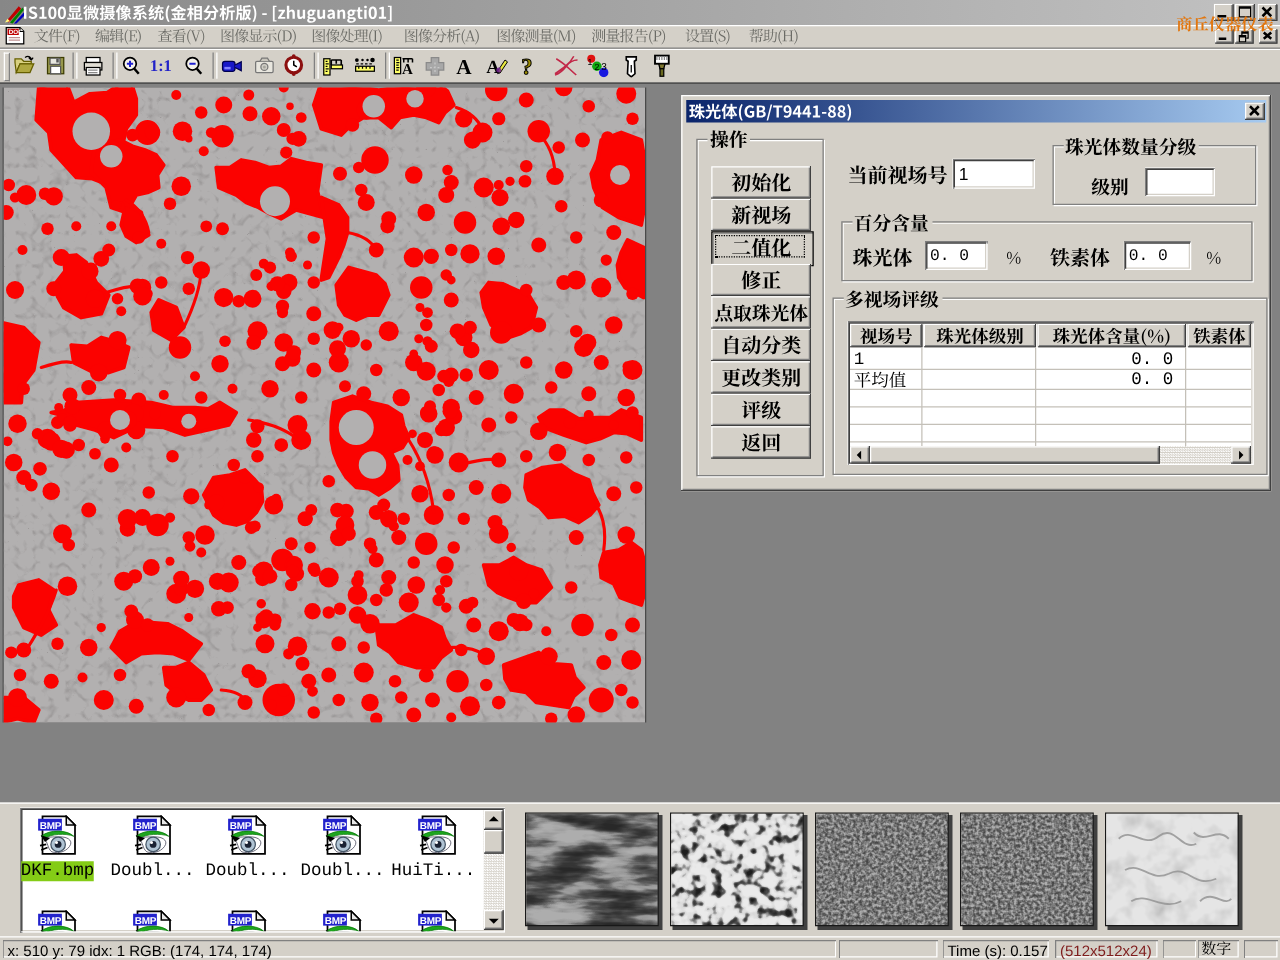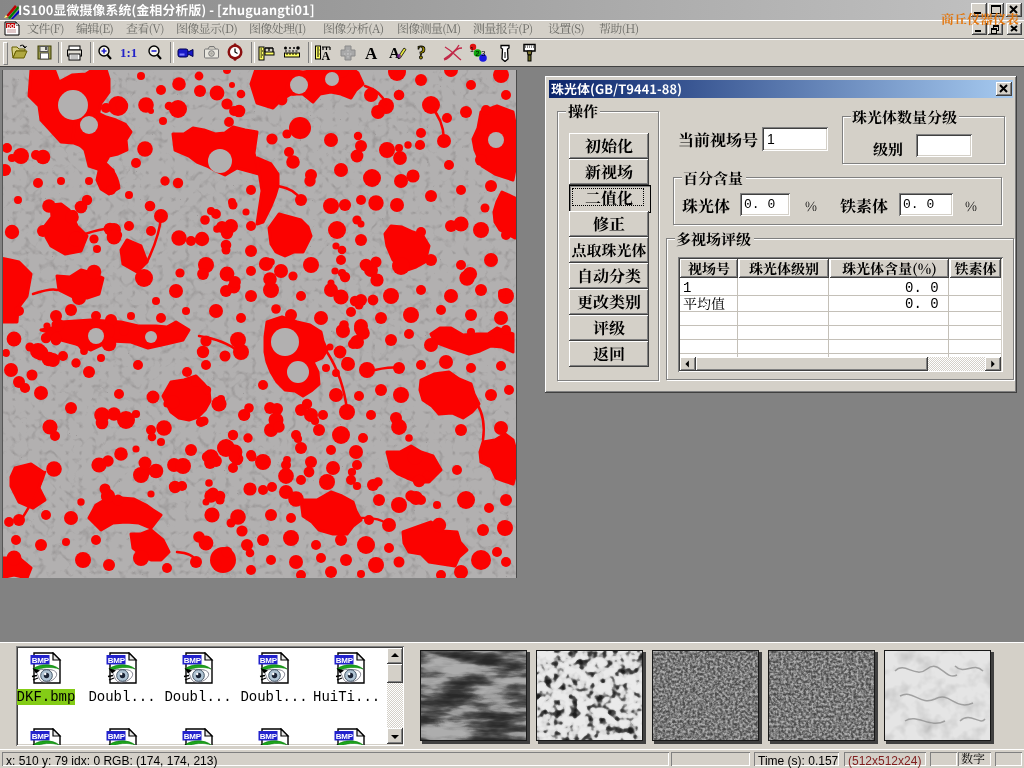--- a/index.html
+++ b/index.html
@@ -878,21 +878,21 @@
     <path d="M10 20 C20 10 30 28 42 18 C55 8 60 30 72 24 M15 45 C28 38 35 55 50 48 C65 40 70 60 88 52 M20 70 C32 62 45 78 60 70 M70 15 C80 25 88 10 98 20 M75 70 C85 60 95 75 100 68" stroke="#909090" stroke-width="1.5" fill="none" opacity="0.8"></path>
   </svg>
 <div class="a" style="left:0;top:749px;width:1024px;height:19px;background:#d4d0c8;border-top:1px solid #fff"></div>
 <div class="a" style="left:2px;top:752px;width:667px;height:14px;box-shadow:inset 1px 1px 0 #808080,inset -1px -1px 0 #fff"></div>
 <div class="a" style="left:671px;top:752px;width:79px;height:14px;box-shadow:inset 1px 1px 0 #808080,inset -1px -1px 0 #fff"></div>
 <div class="a" style="left:754px;top:752px;width:85px;height:14px;box-shadow:inset 1px 1px 0 #808080,inset -1px -1px 0 #fff"></div>
 <div class="a" style="left:844px;top:752px;width:82px;height:14px;box-shadow:inset 1px 1px 0 #808080,inset -1px -1px 0 #fff"></div>
 <div class="a" style="left:930px;top:752px;width:27px;height:14px;box-shadow:inset 1px 1px 0 #808080,inset -1px -1px 0 #fff"></div>
 <div class="a" style="left:958px;top:752px;width:33px;height:14px;box-shadow:inset 1px 1px 0 #808080,inset -1px -1px 0 #fff"></div>
 <div class="a" style="left:995px;top:752px;width:27px;height:14px;box-shadow:inset 1px 1px 0 #808080,inset -1px -1px 0 #fff"></div>
-<div class="a" style="left:6px;top:754px;font:12px 'Liberation Sans';color:#000">x: 510 y: 79 idx: 0 RGB: (174, 174, 213)</div>
+<div class="a" style="left:6px;top:754px;font:12px 'Liberation Sans';color:#000">x: 510 y: 79 idx: 1 RGB: (174, 174, 174)</div>
 <div class="a" style="left:758px;top:754px;font:12px 'Liberation Sans';color:#000">Time (s): 0.157</div>
 <div class="a" style="left:848px;top:754px;font:12px 'Liberation Sans';color:#7f1d1d">(512x512x24)</div>
 <svg class="a" style="left:0;top:0;pointer-events:none" width="1024" height="768" viewBox="0 0 1024 768">
 <path d="M31.9 23.0 31.8 23.1C32.4 23.6 33.1 24.4 33.3 25.2C34.2 25.7 34.8 23.9 31.9 23.0ZM35.4 25.9C35.0 27.6 34.2 29.1 33.1 30.4C31.8 29.2 30.8 27.8 30.3 25.9ZM37.4 24.8 36.7 25.6H27.6L27.7 25.9H30.0C30.5 28.0 31.4 29.6 32.6 30.9C31.3 32.1 29.6 33.1 27.5 33.8L27.6 34.0C29.9 33.4 31.7 32.5 33.0 31.4C34.3 32.5 35.8 33.4 37.7 33.9C37.8 33.5 38.2 33.3 38.6 33.3L38.6 33.1C36.7 32.7 35.0 31.9 33.6 30.8C35.0 29.5 35.9 27.9 36.4 25.9H38.2C38.3 25.9 38.4 25.9 38.5 25.7C38.1 25.3 37.4 24.8 37.4 24.8Z M45.4 23.1V25.7H43.6C43.8 25.2 44.0 24.7 44.2 24.2C44.4 24.2 44.6 24.1 44.6 24.0L43.4 23.6C43.1 25.4 42.4 27.1 41.7 28.3L41.9 28.4C42.5 27.8 43.0 27.0 43.4 26.1H45.4V29.0H41.7L41.8 29.4H45.4V33.9H45.6C45.9 33.9 46.2 33.7 46.2 33.6V29.4H49.6C49.8 29.4 49.9 29.3 49.9 29.2C49.5 28.8 48.9 28.3 48.9 28.3L48.3 29.0H46.2V26.1H49.3C49.4 26.1 49.5 26.0 49.6 25.9C49.2 25.5 48.5 25.0 48.5 25.0L48.0 25.7H46.2V23.6C46.5 23.5 46.6 23.4 46.7 23.2ZM41.4 23.0C40.8 25.2 39.7 27.5 38.7 28.9L38.9 29.1C39.4 28.5 39.9 27.9 40.4 27.2V33.9H40.5C40.8 33.9 41.1 33.7 41.2 33.7V26.5C41.4 26.5 41.5 26.4 41.5 26.3L41.0 26.1C41.4 25.3 41.8 24.5 42.1 23.6C42.4 23.6 42.5 23.5 42.6 23.4Z M51.6 29.4C51.6 27.1 52.0 25.6 53.6 23.4L53.4 23.2C51.6 25.0 50.7 27.0 50.7 29.4C50.7 31.8 51.6 33.7 53.4 35.6L53.6 35.4C52.0 33.2 51.6 31.6 51.6 29.4Z M59.9 26.4H60.4L60.3 24.3H53.9V24.6L55.1 24.7C55.2 25.9 55.2 27.1 55.2 28.3V29.0C55.2 30.2 55.2 31.4 55.1 32.5L53.9 32.6V33.0H57.6V32.6L56.2 32.5C56.2 31.4 56.2 30.2 56.2 28.8H58.4L58.5 30.0H58.9V27.1H58.5L58.4 28.4H56.2C56.2 27.1 56.2 25.8 56.2 24.7H59.5Z M62.6 29.4C62.6 31.6 62.1 33.2 60.5 35.4L60.7 35.6C62.5 33.7 63.4 31.8 63.4 29.4C63.4 27.0 62.5 25.0 60.7 23.2L60.5 23.4C62.0 25.5 62.6 27.1 62.6 29.4Z" fill="#6b6b66"></path>
 <path d="M76.5 32.1 77.0 33.2C77.2 33.1 77.2 33.0 77.3 32.8C78.5 32.2 79.4 31.7 80.1 31.3L80.0 31.1C78.6 31.6 77.2 32.0 76.5 32.1ZM79.5 23.5 78.4 23.0C78.1 24.0 77.3 25.7 76.6 26.4C76.6 26.5 76.3 26.6 76.3 26.6L76.8 27.6C76.9 27.6 76.9 27.5 77.0 27.4C77.5 27.3 78.1 27.1 78.5 27.0C78.0 27.9 77.3 28.9 76.8 29.4C76.7 29.5 76.5 29.5 76.5 29.5L77.0 30.6C77.0 30.5 77.1 30.5 77.2 30.3C78.4 30.0 79.5 29.5 80.1 29.3L80.1 29.1C79.0 29.3 77.9 29.4 77.2 29.5C78.3 28.5 79.4 27.0 80.0 25.9C80.3 26.0 80.4 25.9 80.5 25.8L79.4 25.2C79.2 25.6 79.0 26.1 78.7 26.6C78.1 26.6 77.4 26.6 77.0 26.6C77.8 25.8 78.6 24.6 79.1 23.7C79.3 23.7 79.4 23.6 79.5 23.5ZM82.2 30.4V28.7H83.2V30.4ZM83.8 33.2V30.8H84.7V32.9H84.8C85.1 32.9 85.3 32.7 85.3 32.7V30.8H86.3V32.9C86.3 33.0 86.3 33.1 86.1 33.1C85.9 33.1 85.3 33.0 85.3 33.0V33.2C85.6 33.3 85.8 33.4 85.9 33.5C86.0 33.6 86.1 33.7 86.1 33.9C86.9 33.8 87.0 33.5 87.0 33.0V28.8C87.2 28.8 87.4 28.7 87.4 28.6L86.5 27.9L86.2 28.3H82.3L81.5 28.0V33.9H81.6C81.9 33.9 82.2 33.7 82.2 33.6V30.8H83.2V33.4H83.3C83.6 33.4 83.8 33.2 83.8 33.2ZM80.6 24.4V27.4C80.6 29.6 80.5 32.0 79.2 33.8L79.3 34.0C81.2 32.1 81.3 29.5 81.3 27.4V26.8H86.1V27.4H86.2C86.4 27.4 86.8 27.3 86.8 27.2V24.9C87.0 24.9 87.2 24.9 87.2 24.8L86.4 24.1L86.0 24.5H84.1C84.6 24.4 84.7 23.4 83.1 22.8L82.9 22.9C83.3 23.3 83.7 23.9 83.7 24.4C83.8 24.5 83.9 24.5 84.0 24.5H81.5L80.6 24.1ZM81.3 26.5V24.9H86.1V26.5ZM86.3 30.4H85.3V28.7H86.3ZM84.7 30.4H83.8V28.7H84.7Z M90.6 23.3 89.5 23.0C89.4 23.5 89.2 24.3 89.0 25.1H87.6L87.7 25.5H88.9C88.6 26.4 88.4 27.4 88.1 28.1C87.9 28.2 87.7 28.2 87.6 28.3L88.4 29.0L88.8 28.6H90.0V30.6C89.0 30.9 88.2 31.1 87.7 31.2L88.3 32.2C88.4 32.1 88.5 32.0 88.6 31.9L90.0 31.3V33.9H90.1C90.5 33.9 90.7 33.7 90.7 33.7V31.0L92.5 30.2L92.5 30.0L90.7 30.5V28.6H92.1C92.3 28.6 92.4 28.5 92.4 28.4C92.1 28.1 91.6 27.7 91.6 27.7L91.1 28.2H90.7V26.6C91.0 26.6 91.1 26.5 91.1 26.3L90.0 26.2V28.2H88.8C89.1 27.5 89.4 26.4 89.6 25.5H92.1C92.3 25.5 92.4 25.4 92.4 25.3C92.1 24.9 91.5 24.5 91.5 24.5L90.9 25.1H89.7C89.9 24.5 90.0 24.0 90.1 23.6C90.4 23.6 90.5 23.5 90.6 23.3ZM97.7 26.1 97.2 26.8H91.7L91.8 27.1H92.9V32.1L91.5 32.2L91.6 32.6L96.6 31.9V33.9H96.7C97.2 33.9 97.4 33.8 97.4 33.7V31.8L98.7 31.7C98.8 31.7 99.0 31.6 99.0 31.4C98.7 31.1 98.1 30.6 98.1 30.6L97.6 31.5L97.4 31.5V27.1H98.4C98.6 27.1 98.7 27.1 98.7 26.9C98.4 26.6 97.7 26.1 97.7 26.1ZM96.6 31.6 93.6 32.0V30.4H96.6ZM96.6 27.1V28.4H93.6V27.1ZM96.6 30.1H93.6V28.8H96.6ZM93.6 25.4V23.9H96.7V25.4ZM92.9 23.2V26.3H93.0C93.4 26.3 93.6 26.2 93.6 26.1V25.7H96.7V26.2H96.8C97.2 26.2 97.5 26.1 97.5 26.0V23.9C97.7 23.9 97.8 23.8 97.9 23.8L97.1 23.1L96.7 23.6H93.7Z M100.6 29.4C100.6 27.1 101.0 25.6 102.6 23.4L102.4 23.2C100.6 25.0 99.7 27.0 99.7 29.4C99.7 31.8 100.6 33.7 102.4 35.6L102.6 35.4C101.0 33.2 100.6 31.6 100.6 29.4Z M108.8 26.4H109.4L109.3 24.3H102.9V24.6L104.1 24.7C104.2 25.9 104.2 27.1 104.2 28.3V29.0C104.2 30.2 104.2 31.4 104.1 32.5L102.9 32.6V33.0H109.5L109.6 30.8H109.1L108.7 32.6H105.2C105.2 31.4 105.2 30.2 105.2 28.8H107.3L107.5 30.0H107.9V27.1H107.5L107.3 28.4H105.2C105.2 27.1 105.2 25.8 105.2 24.7H108.5Z M111.8 29.4C111.8 31.6 111.3 33.2 109.8 35.4L110.0 35.6C111.8 33.7 112.7 31.8 112.7 29.4C112.7 27.0 111.8 25.0 110.0 23.2L109.8 23.4C111.3 25.5 111.8 27.1 111.8 29.4Z" fill="#6b6b66"></path>
 <path d="M136.5 32.4 135.9 33.1H126.5L126.6 33.5H137.2C137.4 33.5 137.5 33.4 137.5 33.3C137.1 32.9 136.5 32.4 136.5 32.4ZM134.4 28.7V30.0H129.6V28.7ZM129.6 32.4V32.0H134.4V32.6H134.5C134.8 32.6 135.1 32.4 135.2 32.3V28.8C135.4 28.8 135.5 28.7 135.6 28.6L134.7 27.9L134.3 28.4H129.7L128.8 28.0V32.7H129.0C129.3 32.7 129.6 32.5 129.6 32.4ZM129.6 31.6V30.3H134.4V31.6ZM136.3 24.0 135.7 24.8H132.4V23.4C132.7 23.4 132.8 23.3 132.8 23.1L131.6 23.0V24.8H126.7L126.8 25.1H130.8C129.8 26.4 128.2 27.7 126.5 28.6L126.6 28.8C128.6 28.0 130.4 26.9 131.6 25.5V28.0H131.7C132.0 28.0 132.4 27.8 132.4 27.7V25.1H132.5C133.4 26.7 135.2 27.9 136.8 28.6C136.9 28.3 137.2 28.0 137.5 28.0L137.5 27.9C135.9 27.4 133.9 26.4 132.8 25.1H137.0C137.2 25.1 137.3 25.1 137.4 24.9C136.9 24.6 136.3 24.0 136.3 24.0Z M146.9 23.0C145.0 23.5 141.4 24.1 138.4 24.2L138.5 24.5C139.8 24.5 141.1 24.4 142.4 24.3C142.3 24.7 142.2 25.1 142.1 25.5H138.8L138.9 25.8H141.9C141.8 26.2 141.6 26.6 141.4 27.0H137.9L138.0 27.3H141.2C140.3 28.8 139.2 30.0 137.8 30.9L137.9 31.1C139.0 30.5 139.9 29.8 140.7 29.0V33.9H140.8C141.2 33.9 141.5 33.7 141.5 33.7V33.1H146.3V33.9H146.5C146.7 33.9 147.1 33.7 147.1 33.7V28.8C147.3 28.8 147.5 28.7 147.6 28.6L146.7 27.9L146.2 28.4H141.6L141.4 28.3C141.6 28.0 141.8 27.6 142.0 27.3H148.5C148.6 27.3 148.7 27.3 148.8 27.1C148.4 26.8 147.7 26.3 147.7 26.3L147.2 27.0H142.2C142.4 26.6 142.6 26.2 142.8 25.8H147.6C147.8 25.8 147.9 25.8 147.9 25.6C147.5 25.3 146.8 24.8 146.8 24.8L146.3 25.5H142.9C143.1 25.1 143.2 24.6 143.3 24.2C144.8 24.1 146.1 23.9 147.1 23.7C147.4 23.9 147.6 23.9 147.7 23.8ZM141.5 30.2H146.3V31.3H141.5ZM141.5 29.8V28.7H146.3V29.8ZM141.5 31.7H146.3V32.8H141.5Z M150.6 29.4C150.6 27.1 151.0 25.6 152.6 23.4L152.4 23.2C150.6 25.0 149.7 27.0 149.7 29.4C149.7 31.8 150.6 33.7 152.4 35.6L152.6 35.4C151.0 33.2 150.6 31.6 150.6 29.4Z M157.8 24.6 159.1 24.7 156.8 31.8 154.5 24.7 155.8 24.6V24.3H152.3V24.6L153.4 24.7L156.3 33.1H156.9L159.6 24.7L160.7 24.6V24.3H157.8Z M162.6 29.4C162.6 31.6 162.1 33.2 160.5 35.4L160.7 35.6C162.5 33.7 163.4 31.8 163.4 29.4C163.4 27.0 162.5 25.0 160.7 23.2L160.5 23.4C162.1 25.5 162.6 27.1 162.6 29.4Z" fill="#6b6b66"></path>
 <path d="M181.0 29.1 181.0 29.3C181.9 29.6 182.7 30.0 183.0 30.4C183.8 30.6 184.0 29.1 181.0 29.1ZM179.8 30.7 179.7 30.9C181.6 31.3 183.2 32.0 183.8 32.5C184.8 32.7 184.9 30.9 179.8 30.7ZM185.9 24.0V32.8H178.1V24.0ZM178.1 33.6V33.1H185.9V33.9H186.0C186.3 33.9 186.6 33.6 186.7 33.6V24.1C186.9 24.1 187.1 24.0 187.2 23.9L186.2 23.1L185.7 23.7H178.2L177.3 23.2V33.9H177.5C177.8 33.9 178.1 33.7 178.1 33.6ZM181.6 24.6 180.5 24.1C180.2 25.2 179.5 26.7 178.7 27.7L178.8 27.8C179.3 27.4 179.9 26.8 180.3 26.2C180.6 26.8 181.1 27.3 181.6 27.8C180.7 28.5 179.6 29.1 178.4 29.5L178.5 29.7C179.9 29.4 181.1 28.8 182.0 28.1C182.9 28.7 183.9 29.2 185.0 29.5C185.1 29.1 185.3 28.9 185.6 28.8L185.6 28.7C184.5 28.5 183.5 28.2 182.6 27.7C183.3 27.2 183.9 26.5 184.4 25.8C184.7 25.8 184.8 25.8 184.9 25.7L184.1 24.9L183.5 25.4H180.9C181.0 25.1 181.1 24.9 181.2 24.7C181.4 24.7 181.6 24.7 181.6 24.6ZM180.5 26.0 180.7 25.7H183.5C183.1 26.3 182.6 26.9 182.0 27.4C181.4 27.0 180.9 26.5 180.5 26.0Z M192.2 25.4C192.5 25.1 192.9 24.7 193.2 24.4H195.6C195.4 24.7 195.1 25.2 194.9 25.6H192.5ZM192.3 28.1V27.8H193.6C192.9 28.6 192.0 29.3 190.8 29.8L190.9 30.0C192.2 29.5 193.2 29.0 194.0 28.2C194.1 28.4 194.3 28.6 194.4 28.8C193.6 29.8 192.1 30.8 190.8 31.3L190.9 31.5C192.2 31.1 193.7 30.3 194.7 29.5C194.8 29.7 194.9 29.9 194.9 30.1C193.9 31.3 192.2 32.5 190.5 33.0L190.6 33.2C192.3 32.8 193.9 31.9 195.1 30.9C195.2 31.8 195.1 32.6 194.9 33.0C194.8 33.0 194.7 33.1 194.6 33.1C194.3 33.1 193.5 33.0 193.0 33.0V33.2C193.4 33.2 193.8 33.3 194.0 33.4C194.1 33.5 194.2 33.7 194.2 33.9C194.9 33.9 195.3 33.8 195.5 33.5C195.9 32.9 196.1 31.5 195.6 30.1L196.1 29.9C196.5 31.3 197.2 32.4 198.3 33.1C198.4 32.7 198.6 32.5 198.9 32.5L198.9 32.4C197.8 31.9 196.8 31.0 196.4 29.8C197.0 29.5 197.7 29.2 198.1 29.0C198.2 29.0 198.4 29.0 198.4 29.0L197.6 28.3C197.2 28.7 196.2 29.4 195.5 29.9C195.2 29.3 194.8 28.6 194.1 28.1L194.4 27.8H197.3V28.2H197.4C197.7 28.2 198.0 28.0 198.1 28.0V26.0C198.3 26.0 198.4 25.9 198.5 25.8L197.6 25.1L197.2 25.6H195.2C195.7 25.2 196.2 24.8 196.5 24.4C196.7 24.4 196.9 24.4 197.0 24.3L196.1 23.5L195.6 24.0H193.4C193.6 23.8 193.7 23.6 193.8 23.4C194.1 23.4 194.2 23.4 194.3 23.3L193.1 22.9C192.5 24.2 191.5 25.7 190.4 26.5L190.6 26.7C190.9 26.5 191.3 26.2 191.6 25.9V28.3H191.7C192.1 28.3 192.3 28.1 192.3 28.1ZM190.3 26.2 189.9 26.1C190.2 25.3 190.6 24.4 190.9 23.6C191.2 23.6 191.3 23.4 191.3 23.3L190.1 22.9C189.6 25.2 188.6 27.5 187.7 29.0L187.9 29.1C188.3 28.6 188.8 28.0 189.2 27.3V33.9H189.3C189.6 33.9 189.9 33.7 190.0 33.7V26.4C190.2 26.4 190.3 26.3 190.3 26.2ZM197.3 25.9V27.5H194.7C195.0 27.0 195.3 26.5 195.5 25.9ZM194.6 25.9C194.4 26.5 194.2 27.0 193.9 27.5H192.3V25.9Z M209.5 29.1 208.3 28.6C207.9 29.9 207.2 31.3 206.7 32.1L206.9 32.2C207.6 31.5 208.4 30.4 209.0 29.3C209.3 29.3 209.4 29.2 209.5 29.1ZM200.2 28.8 200.0 28.8C200.6 29.7 201.3 30.9 201.5 31.9C202.3 32.6 202.9 30.7 200.2 28.8ZM209.0 32.2 208.4 33.0H206.2V28.4C206.5 28.3 206.6 28.2 206.6 28.1L205.5 27.9V33.0H203.7V28.4C204.0 28.3 204.1 28.2 204.1 28.1L202.9 27.9V33.0H199.2L199.3 33.4H209.8C210.0 33.4 210.1 33.3 210.1 33.2C209.7 32.8 209.0 32.2 209.0 32.2ZM207.5 24.0V25.5H201.7V24.0ZM201.7 28.0V27.6H207.5V28.1H207.6C207.8 28.1 208.2 28.0 208.2 27.9V24.2C208.5 24.1 208.7 24.0 208.8 23.9L207.8 23.2L207.3 23.7H201.7L200.9 23.3V28.3H201.0C201.4 28.3 201.7 28.1 201.7 28.0ZM201.7 27.2V25.8H207.5V27.2Z M211.8 24.1 211.9 24.4H219.8C220.0 24.4 220.1 24.4 220.1 24.2C219.7 23.9 219.0 23.3 219.0 23.3L218.4 24.1ZM218.0 28.6 217.9 28.7C218.9 29.7 220.2 31.3 220.5 32.5C221.5 33.2 222.0 30.9 218.0 28.6ZM212.9 28.5C212.5 29.7 211.5 31.5 210.3 32.6L210.5 32.7C211.9 31.8 213.0 30.3 213.6 29.2C213.9 29.2 214.0 29.2 214.1 29.0ZM210.4 26.9 210.5 27.3H215.5V32.7C215.5 32.9 215.4 32.9 215.2 32.9C214.9 32.9 213.5 32.8 213.5 32.8V33.0C214.1 33.1 214.5 33.2 214.7 33.3C214.9 33.5 215.0 33.7 215.0 33.9C216.1 33.8 216.3 33.3 216.3 32.7V27.3H221.1C221.2 27.3 221.4 27.2 221.4 27.1C221.0 26.7 220.3 26.2 220.3 26.2L219.6 26.9Z M223.2 29.4C223.2 27.1 223.6 25.6 225.2 23.4L225.0 23.2C223.2 25.0 222.3 27.0 222.3 29.4C222.3 31.8 223.2 33.7 225.0 35.6L225.2 35.4C223.6 33.2 223.2 31.6 223.2 29.4Z M225.5 24.6 226.7 24.7C226.8 25.9 226.8 27.1 226.8 28.4V28.7C226.8 30.1 226.8 31.4 226.7 32.5L225.5 32.6V33.0H228.9C231.7 33.0 233.4 31.3 233.4 28.6C233.4 25.8 231.8 24.3 229.1 24.3H225.5ZM227.8 32.6C227.8 31.4 227.8 30.2 227.8 28.7V28.4C227.8 27.1 227.8 25.9 227.8 24.7H228.9C231.1 24.7 232.3 26.0 232.3 28.6C232.3 31.1 231.1 32.6 228.8 32.6Z M235.8 29.4C235.8 31.6 235.4 33.2 233.8 35.4L234.0 35.6C235.8 33.7 236.7 31.8 236.7 29.4C236.7 27.0 235.8 25.0 234.0 23.2L233.8 23.4C235.3 25.5 235.8 27.1 235.8 29.4Z" fill="#6b6b66"></path>
 <path d="M254.0 29.1 254.0 29.3C254.9 29.6 255.7 30.0 256.0 30.4C256.8 30.6 257.0 29.1 254.0 29.1ZM252.8 30.7 252.7 30.9C254.6 31.3 256.2 32.0 256.8 32.5C257.8 32.7 257.9 30.9 252.8 30.7ZM258.9 24.0V32.8H251.1V24.0ZM251.1 33.6V33.1H258.9V33.9H259.0C259.3 33.9 259.6 33.6 259.7 33.6V24.1C259.9 24.1 260.1 24.0 260.2 23.9L259.2 23.1L258.7 23.7H251.2L250.3 23.2V33.9H250.5C250.8 33.9 251.1 33.7 251.1 33.6ZM254.6 24.6 253.5 24.1C253.2 25.2 252.5 26.7 251.7 27.7L251.8 27.8C252.3 27.4 252.9 26.8 253.3 26.2C253.6 26.8 254.1 27.3 254.6 27.8C253.7 28.5 252.6 29.1 251.4 29.5L251.5 29.7C252.9 29.4 254.1 28.8 255.0 28.1C255.9 28.7 256.9 29.2 258.0 29.5C258.1 29.1 258.3 28.9 258.6 28.8L258.6 28.7C257.5 28.5 256.5 28.2 255.6 27.7C256.3 27.2 256.9 26.5 257.4 25.8C257.7 25.8 257.8 25.8 257.9 25.7L257.1 24.9L256.5 25.4H253.9C254.0 25.1 254.1 24.9 254.2 24.7C254.4 24.7 254.6 24.7 254.6 24.6ZM253.5 26.0 253.7 25.7H256.5C256.1 26.3 255.6 26.9 255.0 27.4C254.4 27.0 253.9 26.5 253.5 26.0Z M265.2 25.4C265.5 25.1 265.9 24.7 266.2 24.4H268.6C268.4 24.7 268.1 25.2 267.9 25.6H265.5ZM265.3 28.1V27.8H266.6C265.9 28.6 265.0 29.3 263.8 29.8L263.9 30.0C265.2 29.5 266.2 29.0 267.0 28.2C267.1 28.4 267.3 28.6 267.4 28.8C266.6 29.8 265.1 30.8 263.8 31.3L263.9 31.5C265.2 31.1 266.7 30.3 267.7 29.5C267.8 29.7 267.9 29.9 267.9 30.1C266.9 31.3 265.2 32.5 263.5 33.0L263.6 33.2C265.3 32.8 266.9 31.9 268.1 30.9C268.2 31.8 268.1 32.6 267.9 33.0C267.8 33.0 267.7 33.1 267.6 33.1C267.3 33.1 266.5 33.0 266.0 33.0V33.2C266.4 33.2 266.8 33.3 267.0 33.4C267.1 33.5 267.2 33.7 267.2 33.9C267.9 33.9 268.3 33.8 268.5 33.5C268.9 32.9 269.1 31.5 268.6 30.1L269.1 29.9C269.5 31.3 270.2 32.4 271.3 33.1C271.4 32.7 271.6 32.5 271.9 32.5L271.9 32.4C270.8 31.9 269.8 31.0 269.4 29.8C270.0 29.5 270.7 29.2 271.1 29.0C271.2 29.0 271.4 29.0 271.4 29.0L270.6 28.3C270.2 28.7 269.2 29.4 268.5 29.9C268.2 29.3 267.8 28.6 267.1 28.1L267.4 27.8H270.3V28.2H270.4C270.7 28.2 271.0 28.0 271.1 28.0V26.0C271.3 26.0 271.4 25.9 271.5 25.8L270.6 25.1L270.2 25.6H268.2C268.7 25.2 269.2 24.8 269.5 24.4C269.7 24.4 269.9 24.4 270.0 24.3L269.1 23.5L268.6 24.0H266.4C266.6 23.8 266.7 23.6 266.8 23.4C267.1 23.4 267.2 23.4 267.3 23.3L266.1 22.9C265.5 24.2 264.5 25.7 263.4 26.5L263.6 26.7C263.9 26.5 264.3 26.2 264.6 25.9V28.3H264.7C265.1 28.3 265.3 28.1 265.3 28.1ZM263.3 26.2 262.9 26.1C263.2 25.3 263.6 24.4 263.9 23.6C264.2 23.6 264.3 23.4 264.3 23.3L263.1 22.9C262.6 25.2 261.6 27.5 260.7 29.0L260.9 29.1C261.3 28.6 261.8 28.0 262.2 27.3V33.9H262.3C262.6 33.9 262.9 33.7 263.0 33.7V26.4C263.2 26.4 263.3 26.3 263.3 26.2ZM270.3 25.9V27.5H267.7C268.0 27.0 268.3 26.5 268.5 25.9ZM267.6 25.9C267.4 26.5 267.2 27.0 266.9 27.5H265.3V25.9Z M280.2 23.1 279.0 23.0V32.2H279.2C279.5 32.2 279.8 32.1 279.8 32.0V26.4C280.7 27.0 281.9 28.0 282.3 28.8C283.2 29.3 283.5 27.4 279.8 26.1V23.4C280.1 23.4 280.2 23.3 280.2 23.1ZM275.6 23.1 274.3 22.9C273.8 25.1 272.8 28.1 271.9 29.7L272.1 29.8C272.7 29.1 273.3 28.0 273.8 26.9C274.1 28.5 274.6 29.8 275.1 30.7C274.3 31.9 273.3 33.0 272.0 33.8L272.1 34.0C273.6 33.3 274.7 32.4 275.5 31.3C276.8 33.1 278.8 33.7 281.6 33.7C281.8 33.7 282.5 33.7 282.7 33.7C282.7 33.3 282.9 33.1 283.2 33.0V32.9C282.8 32.9 282.0 32.9 281.7 32.9C279.0 32.9 277.1 32.4 275.8 30.8C276.8 29.4 277.3 27.7 277.6 25.9C277.9 25.9 278.0 25.9 278.1 25.7L277.2 24.9L276.7 25.4H274.4C274.7 24.7 274.9 24.0 275.1 23.4C275.5 23.4 275.6 23.3 275.6 23.1ZM274.0 26.5 274.3 25.8H276.8C276.6 27.4 276.1 28.9 275.4 30.2C274.8 29.3 274.3 28.1 274.0 26.5Z M287.7 23.8V29.6H287.8C288.1 29.6 288.5 29.4 288.5 29.3V28.9H290.3V30.7H287.6L287.7 31.0H290.3V33.2H286.5L286.5 33.5H294.4C294.5 33.5 294.6 33.4 294.7 33.3C294.3 32.9 293.6 32.4 293.6 32.4L293.0 33.2H291.0V31.0H293.8C294.0 31.0 294.1 31.0 294.1 30.9C293.8 30.5 293.1 30.0 293.1 30.0L292.6 30.7H291.0V28.9H293.0V29.4H293.1C293.4 29.4 293.7 29.2 293.8 29.1V24.3C294.0 24.3 294.2 24.2 294.3 24.1L293.3 23.3L292.9 23.8H288.5L287.7 23.4ZM290.3 26.5V28.5H288.5V26.5ZM291.0 26.5H293.0V28.5H291.0ZM290.3 26.1H288.5V24.1H290.3ZM291.0 26.1V24.1H293.0V26.1ZM283.3 31.7 283.6 32.7C283.8 32.7 283.9 32.6 283.9 32.4C285.5 31.6 286.7 30.9 287.6 30.5L287.5 30.3L285.7 30.9V27.8H287.1C287.3 27.8 287.4 27.7 287.4 27.6C287.1 27.3 286.5 26.8 286.5 26.8L286.0 27.5H285.7V24.6H287.3C287.4 24.6 287.6 24.5 287.6 24.4C287.2 24.0 286.6 23.5 286.6 23.5L286.0 24.2H283.4L283.5 24.6H284.9V27.5H283.4L283.5 27.8H284.9V31.2C284.2 31.5 283.6 31.6 283.3 31.7Z M296.2 29.4C296.2 27.1 296.6 25.6 298.2 23.4L298.0 23.2C296.2 25.0 295.3 27.0 295.3 29.4C295.3 31.8 296.2 33.7 298.0 35.6L298.2 35.4C296.6 33.2 296.2 31.6 296.2 29.4Z M298.5 24.6 299.7 24.7C299.8 25.9 299.8 27.1 299.8 28.3V29.0C299.8 30.2 299.8 31.4 299.7 32.5L298.5 32.6V33.0H302.1V32.6L300.8 32.5C300.8 31.4 300.8 30.2 300.8 29.0V28.3C300.8 27.1 300.8 25.9 300.8 24.7L302.1 24.6V24.3H298.5Z M304.5 29.4C304.5 31.6 304.0 33.2 302.4 35.4L302.6 35.6C304.4 33.7 305.3 31.8 305.3 29.4C305.3 27.0 304.4 25.0 302.6 23.2L302.4 23.4C303.9 25.5 304.5 27.1 304.5 29.4Z" fill="#6b6b66"></path>
 <path d="M328.0 29.1 328.0 29.3C328.9 29.6 329.7 30.0 330.0 30.4C330.8 30.6 331.0 29.1 328.0 29.1ZM326.8 30.7 326.7 30.9C328.6 31.3 330.2 32.0 330.8 32.5C331.8 32.7 331.9 30.9 326.8 30.7ZM332.9 24.0V32.8H325.1V24.0ZM325.1 33.6V33.1H332.9V33.9H333.0C333.3 33.9 333.6 33.6 333.7 33.6V24.1C333.9 24.1 334.1 24.0 334.2 23.9L333.2 23.1L332.7 23.7H325.2L324.3 23.2V33.9H324.5C324.8 33.9 325.1 33.7 325.1 33.6ZM328.6 24.6 327.5 24.1C327.2 25.2 326.5 26.7 325.7 27.7L325.8 27.8C326.3 27.4 326.9 26.8 327.3 26.2C327.6 26.8 328.1 27.3 328.6 27.8C327.7 28.5 326.6 29.1 325.4 29.5L325.5 29.7C326.9 29.4 328.1 28.8 329.0 28.1C329.9 28.7 330.9 29.2 332.0 29.5C332.1 29.1 332.3 28.9 332.6 28.8L332.6 28.7C331.5 28.5 330.5 28.2 329.6 27.7C330.3 27.2 330.9 26.5 331.4 25.8C331.7 25.8 331.8 25.8 331.9 25.7L331.1 24.9L330.5 25.4H327.9C328.0 25.1 328.1 24.9 328.2 24.7C328.4 24.7 328.6 24.7 328.6 24.6ZM327.5 26.0 327.7 25.7H330.5C330.1 26.3 329.6 26.9 329.0 27.4C328.4 27.0 327.9 26.5 327.5 26.0Z M339.2 25.4C339.5 25.1 339.9 24.7 340.2 24.4H342.6C342.4 24.7 342.1 25.2 341.9 25.6H339.5ZM339.3 28.1V27.8H340.6C339.9 28.6 339.0 29.3 337.8 29.8L337.9 30.0C339.2 29.5 340.2 29.0 341.0 28.2C341.1 28.4 341.3 28.6 341.4 28.8C340.6 29.8 339.1 30.8 337.8 31.3L337.9 31.5C339.2 31.1 340.7 30.3 341.7 29.5C341.8 29.7 341.9 29.9 341.9 30.1C340.9 31.3 339.2 32.5 337.5 33.0L337.6 33.2C339.3 32.8 340.9 31.9 342.1 30.9C342.2 31.8 342.1 32.6 341.9 33.0C341.8 33.0 341.7 33.1 341.6 33.1C341.3 33.1 340.5 33.0 340.0 33.0V33.2C340.4 33.2 340.8 33.3 341.0 33.4C341.1 33.5 341.2 33.7 341.2 33.9C341.9 33.9 342.3 33.8 342.5 33.5C342.9 32.9 343.1 31.5 342.6 30.1L343.1 29.9C343.5 31.3 344.2 32.4 345.3 33.1C345.4 32.7 345.6 32.5 345.9 32.5L345.9 32.4C344.8 31.9 343.8 31.0 343.4 29.8C344.0 29.5 344.7 29.2 345.1 29.0C345.2 29.0 345.4 29.0 345.4 29.0L344.6 28.3C344.2 28.7 343.2 29.4 342.5 29.9C342.2 29.3 341.8 28.6 341.1 28.1L341.4 27.8H344.3V28.2H344.4C344.7 28.2 345.0 28.0 345.1 28.0V26.0C345.3 26.0 345.4 25.9 345.5 25.8L344.6 25.1L344.2 25.6H342.2C342.7 25.2 343.2 24.8 343.5 24.4C343.7 24.4 343.9 24.4 344.0 24.3L343.1 23.5L342.6 24.0H340.4C340.6 23.8 340.7 23.6 340.8 23.4C341.1 23.4 341.2 23.4 341.3 23.3L340.1 22.9C339.5 24.2 338.5 25.7 337.4 26.5L337.6 26.7C337.9 26.5 338.3 26.2 338.6 25.9V28.3H338.7C339.1 28.3 339.3 28.1 339.3 28.1ZM337.3 26.2 336.9 26.1C337.2 25.3 337.6 24.4 337.9 23.6C338.2 23.6 338.3 23.4 338.3 23.3L337.1 22.9C336.6 25.2 335.6 27.5 334.7 29.0L334.9 29.1C335.3 28.6 335.8 28.0 336.2 27.3V33.9H336.3C336.6 33.9 336.9 33.7 337.0 33.7V26.4C337.2 26.4 337.3 26.3 337.3 26.2ZM344.3 25.9V27.5H341.7C342.0 27.0 342.3 26.5 342.5 25.9ZM341.6 25.9C341.4 26.5 341.2 27.0 340.9 27.5H339.3V25.9Z M351.0 23.4 349.8 23.0C349.2 24.8 347.8 27.1 346.0 28.5L346.1 28.6C348.3 27.4 349.8 25.3 350.6 23.6C350.9 23.6 351.0 23.5 351.0 23.4ZM353.7 23.1 352.9 22.9 352.8 22.9C353.4 25.6 354.5 27.3 356.5 28.5C356.7 28.2 357.0 27.9 357.3 27.9L357.3 27.7C355.4 27.0 354.0 25.4 353.3 23.7C353.5 23.5 353.6 23.3 353.7 23.1ZM351.3 27.8H347.7L347.8 28.1H350.4C350.3 29.8 349.8 32.0 346.6 33.8L346.8 34.0C350.4 32.3 351.0 30.1 351.3 28.1H354.1C354.0 30.6 353.7 32.4 353.3 32.8C353.2 32.9 353.1 32.9 352.9 32.9C352.6 32.9 351.6 32.8 351.0 32.8L351.0 33.0C351.5 33.1 352.1 33.2 352.3 33.3C352.5 33.5 352.5 33.7 352.5 33.9C353.1 33.9 353.6 33.8 353.9 33.5C354.4 32.9 354.7 31.0 354.9 28.2C355.1 28.2 355.3 28.1 355.3 28.0L354.4 27.3L354.0 27.8Z M359.4 23.0V25.7H357.4L357.5 26.1H359.2C358.9 27.9 358.2 29.7 357.3 31.1L357.5 31.2C358.3 30.3 359.0 29.3 359.4 28.2V33.9H359.6C359.9 33.9 360.2 33.7 360.2 33.6V27.7C360.7 28.2 361.2 29.0 361.3 29.5C362.1 30.1 362.8 28.5 360.2 27.5V26.1H361.9C362.1 26.1 362.2 26.0 362.2 25.9C361.9 25.5 361.3 25.0 361.3 25.0L360.7 25.7H360.2V23.4C360.5 23.4 360.6 23.3 360.6 23.1ZM366.7 22.9C366.1 23.4 364.8 23.9 363.6 24.3L362.6 23.9V27.7C362.6 29.9 362.4 32.0 360.9 33.8L361.1 33.9C363.2 32.2 363.4 29.7 363.4 27.7V27.5H365.7V33.9H365.8C366.2 33.9 366.5 33.8 366.5 33.7V27.5H368.1C368.3 27.5 368.4 27.4 368.4 27.3C368.0 26.9 367.4 26.4 367.4 26.4L366.9 27.1H363.4V24.6C364.7 24.5 366.2 24.1 367.1 23.9C367.4 24.0 367.7 24.0 367.8 23.8Z M370.2 29.4C370.2 27.1 370.6 25.6 372.2 23.4L372.0 23.2C370.2 25.0 369.3 27.0 369.3 29.4C369.3 31.8 370.2 33.7 372.0 35.6L372.2 35.4C370.6 33.2 370.2 31.6 370.2 29.4Z M375.9 25.3 377.3 29.6H374.5ZM376.9 33.0H380.4V32.6L379.3 32.5L376.5 24.2H375.8L373.0 32.5L372.0 32.6V33.0H374.7V32.6L373.5 32.5L374.3 30.0H377.4L378.2 32.5L376.9 32.6Z M382.2 29.4C382.2 31.6 381.7 33.2 380.1 35.4L380.4 35.6C382.2 33.7 383.1 31.8 383.1 29.4C383.1 27.0 382.2 25.0 380.4 23.2L380.1 23.4C381.7 25.5 382.2 27.1 382.2 29.4Z" fill="#6b6b66"></path>
 <path d="M402.0 29.1 402.0 29.3C402.9 29.6 403.7 30.0 404.0 30.4C404.8 30.6 405.0 29.1 402.0 29.1ZM400.8 30.7 400.7 30.9C402.6 31.3 404.2 32.0 404.8 32.5C405.8 32.7 405.9 30.9 400.8 30.7ZM406.9 24.0V32.8H399.1V24.0ZM399.1 33.6V33.1H406.9V33.9H407.0C407.3 33.9 407.6 33.6 407.7 33.6V24.1C407.9 24.1 408.1 24.0 408.2 23.9L407.2 23.1L406.7 23.7H399.2L398.3 23.2V33.9H398.5C398.8 33.9 399.1 33.7 399.1 33.6ZM402.6 24.6 401.5 24.1C401.2 25.2 400.5 26.7 399.7 27.7L399.8 27.8C400.3 27.4 400.9 26.8 401.3 26.2C401.6 26.8 402.1 27.3 402.6 27.8C401.7 28.5 400.6 29.1 399.4 29.5L399.5 29.7C400.9 29.4 402.1 28.8 403.0 28.1C403.9 28.7 404.9 29.2 406.0 29.5C406.1 29.1 406.3 28.9 406.6 28.8L406.6 28.7C405.5 28.5 404.5 28.2 403.6 27.7C404.3 27.2 404.9 26.5 405.4 25.8C405.7 25.8 405.8 25.8 405.9 25.7L405.1 24.9L404.5 25.4H401.9C402.0 25.1 402.1 24.9 402.2 24.7C402.4 24.7 402.6 24.7 402.6 24.6ZM401.5 26.0 401.7 25.7H404.5C404.1 26.3 403.6 26.9 403.0 27.4C402.4 27.0 401.9 26.5 401.5 26.0Z M413.2 25.4C413.5 25.1 413.9 24.7 414.2 24.4H416.6C416.4 24.7 416.1 25.2 415.9 25.6H413.5ZM413.3 28.1V27.8H414.6C413.9 28.6 413.0 29.3 411.8 29.8L411.9 30.0C413.2 29.5 414.2 29.0 415.0 28.2C415.1 28.4 415.3 28.6 415.4 28.8C414.6 29.8 413.1 30.8 411.8 31.3L411.9 31.5C413.2 31.1 414.7 30.3 415.7 29.5C415.8 29.7 415.9 29.9 415.9 30.1C414.9 31.3 413.2 32.5 411.5 33.0L411.6 33.2C413.3 32.8 414.9 31.9 416.1 30.9C416.2 31.8 416.1 32.6 415.9 33.0C415.8 33.0 415.7 33.1 415.6 33.1C415.3 33.1 414.5 33.0 414.0 33.0V33.2C414.4 33.2 414.8 33.3 415.0 33.4C415.1 33.5 415.2 33.7 415.2 33.9C415.9 33.9 416.3 33.8 416.5 33.5C416.9 32.9 417.1 31.5 416.6 30.1L417.1 29.9C417.5 31.3 418.2 32.4 419.3 33.1C419.4 32.7 419.6 32.5 419.9 32.5L419.9 32.4C418.8 31.9 417.8 31.0 417.4 29.8C418.0 29.5 418.7 29.2 419.1 29.0C419.2 29.0 419.4 29.0 419.4 29.0L418.6 28.3C418.2 28.7 417.2 29.4 416.5 29.9C416.2 29.3 415.8 28.6 415.1 28.1L415.4 27.8H418.3V28.2H418.4C418.7 28.2 419.0 28.0 419.1 28.0V26.0C419.3 26.0 419.4 25.9 419.5 25.8L418.6 25.1L418.2 25.6H416.2C416.7 25.2 417.2 24.8 417.5 24.4C417.7 24.4 417.9 24.4 418.0 24.3L417.1 23.5L416.6 24.0H414.4C414.6 23.8 414.7 23.6 414.8 23.4C415.1 23.4 415.2 23.4 415.3 23.3L414.1 22.9C413.5 24.2 412.5 25.7 411.4 26.5L411.6 26.7C411.9 26.5 412.3 26.2 412.6 25.9V28.3H412.7C413.1 28.3 413.3 28.1 413.3 28.1ZM411.3 26.2 410.9 26.1C411.2 25.3 411.6 24.4 411.9 23.6C412.2 23.6 412.3 23.4 412.3 23.3L411.1 22.9C410.6 25.2 409.6 27.5 408.7 29.0L408.9 29.1C409.3 28.6 409.8 28.0 410.2 27.3V33.9H410.3C410.6 33.9 410.9 33.7 411.0 33.7V26.4C411.2 26.4 411.3 26.3 411.3 26.2ZM418.3 25.9V27.5H415.7C416.0 27.0 416.3 26.5 416.5 25.9ZM415.6 25.9C415.4 26.5 415.2 27.0 414.9 27.5H413.3V25.9Z M426.1 25.5 424.9 25.2C424.9 30.0 425.0 32.2 422.4 33.8L422.6 34.0C425.7 32.5 425.6 30.1 425.6 25.8C425.9 25.8 426.0 25.6 426.1 25.5ZM425.5 30.8 425.4 30.9C426.0 31.4 426.7 32.4 426.8 33.1C427.7 33.7 428.3 31.9 425.5 30.8ZM423.4 23.4V30.6H423.5C423.8 30.6 424.0 30.5 424.0 30.4V24.2H426.6V30.4H426.7C427.0 30.4 427.3 30.2 427.3 30.1V24.2C427.6 24.2 427.7 24.1 427.8 24.0L427.0 23.4L426.6 23.8H424.2ZM431.0 23.3 429.8 23.2V32.7C429.8 32.9 429.8 33.0 429.6 33.0C429.4 33.0 428.3 32.9 428.3 32.9V33.1C428.8 33.2 429.1 33.3 429.2 33.4C429.4 33.5 429.4 33.7 429.4 33.9C430.4 33.8 430.6 33.4 430.6 32.8V23.6C430.8 23.6 431.0 23.5 431.0 23.3ZM429.3 24.7 428.3 24.5V31.3H428.4C428.6 31.3 428.9 31.1 428.9 31.0V25.0C429.2 24.9 429.3 24.8 429.3 24.7ZM420.8 30.6C420.6 30.6 420.3 30.6 420.3 30.6V30.8C420.5 30.9 420.7 30.9 420.8 31.0C421.1 31.2 421.1 32.1 421.0 33.3C421.0 33.7 421.1 33.9 421.4 33.9C421.8 33.9 422.0 33.6 422.0 33.1C422.0 32.1 421.7 31.6 421.7 31.0C421.7 30.7 421.8 30.4 421.8 30.0C422.0 29.4 422.7 26.8 423.0 25.3L422.8 25.3C421.2 29.9 421.2 29.9 421.0 30.3C420.9 30.6 420.9 30.6 420.8 30.6ZM420.2 25.8 420.1 25.9C420.5 26.2 421.0 26.9 421.1 27.4C421.9 27.9 422.5 26.3 420.2 25.8ZM421.0 23.1 420.8 23.2C421.3 23.5 421.9 24.2 422.1 24.7C422.9 25.2 423.5 23.5 421.0 23.1Z M431.5 27.1 431.6 27.5H442.0C442.1 27.5 442.2 27.4 442.3 27.3C441.9 26.9 441.3 26.4 441.3 26.4L440.7 27.1ZM439.5 25.1V26.0H434.3V25.1ZM439.5 24.8H434.3V24.0H439.5ZM433.5 23.6V26.9H433.6C433.9 26.9 434.3 26.7 434.3 26.6V26.3H439.5V26.8H439.6C439.8 26.8 440.2 26.6 440.2 26.5V24.1C440.5 24.0 440.7 24.0 440.8 23.9L439.8 23.1L439.3 23.6H434.3L433.5 23.2ZM439.6 29.8V30.7H437.2V29.8ZM439.6 29.5H437.2V28.6H439.6ZM434.2 29.8H436.5V30.7H434.2ZM434.2 29.5V28.6H436.5V29.5ZM432.4 32.0 432.5 32.3H436.5V33.3H431.5L431.6 33.7H442.0C442.2 33.7 442.3 33.6 442.3 33.5C441.9 33.1 441.3 32.6 441.3 32.6L440.7 33.3H437.2V32.3H441.2C441.4 32.3 441.5 32.3 441.5 32.1C441.2 31.8 440.6 31.3 440.6 31.3L440.0 32.0H437.2V31.1H439.6V31.4H439.8C440.0 31.4 440.4 31.3 440.4 31.2V28.8C440.7 28.7 440.9 28.6 440.9 28.5L439.9 27.7L439.5 28.2H434.2L433.4 27.9V31.7H433.5C433.8 31.7 434.2 31.5 434.2 31.4V31.1H436.5V32.0Z M444.2 29.4C444.2 27.1 444.6 25.6 446.2 23.4L446.0 23.2C444.2 25.0 443.3 27.0 443.3 29.4C443.3 31.8 444.2 33.7 446.0 35.6L446.2 35.4C444.6 33.2 444.2 31.6 444.2 29.4Z M454.6 33.0H457.0V32.6L455.7 32.5C455.7 31.4 455.7 30.2 455.7 29.0V28.3C455.7 27.1 455.7 25.9 455.7 24.7L456.9 24.6V24.3H454.6L451.7 31.6L448.7 24.3H446.4V24.6L447.6 24.7L447.6 32.5L446.4 32.6V33.0H449.3V32.6L448.0 32.5V28.4L448.0 25.2L451.2 33.0H451.6L454.7 25.2L454.6 29.1C454.6 30.2 454.6 31.4 454.6 32.5L453.4 32.6V33.0Z M459.3 29.4C459.3 31.6 458.8 33.2 457.2 35.4L457.5 35.6C459.3 33.7 460.1 31.8 460.1 29.4C460.1 27.0 459.3 25.0 457.5 23.2L457.2 23.4C458.8 25.5 459.3 27.1 459.3 29.4Z" fill="#6b6b66"></path>

